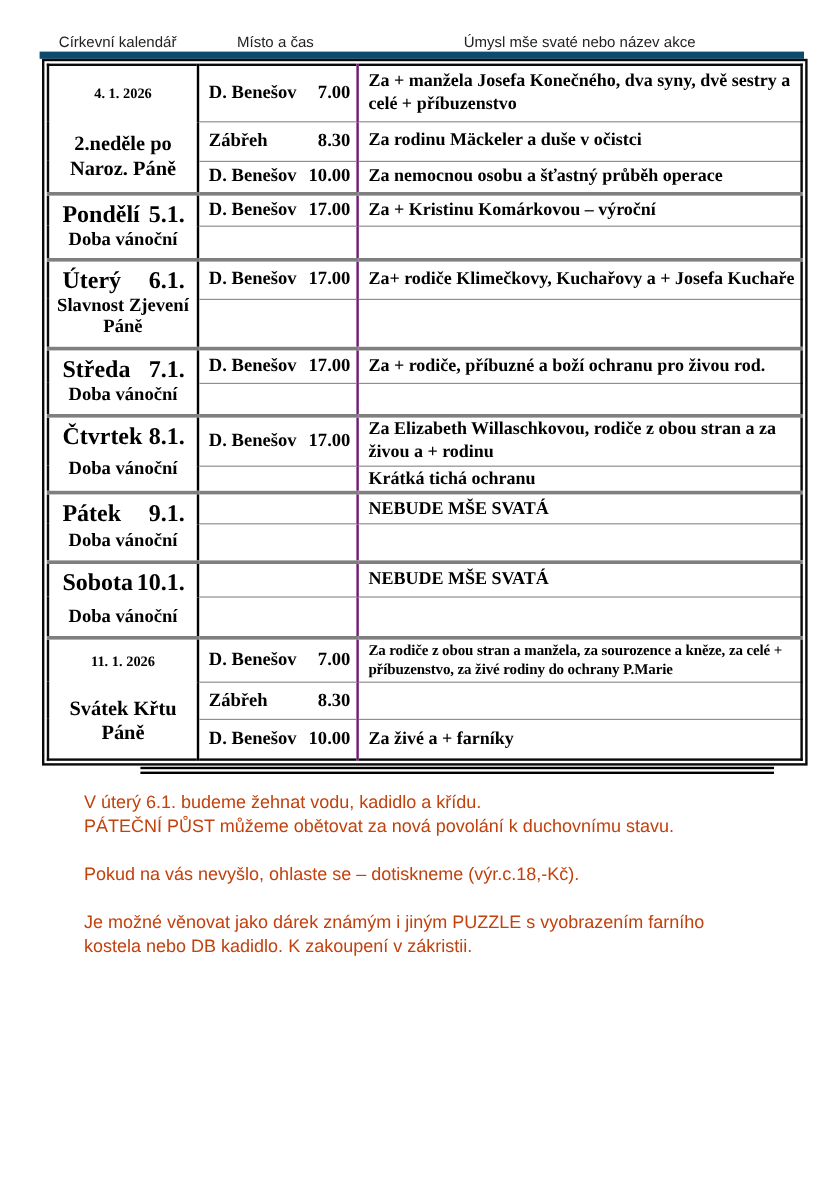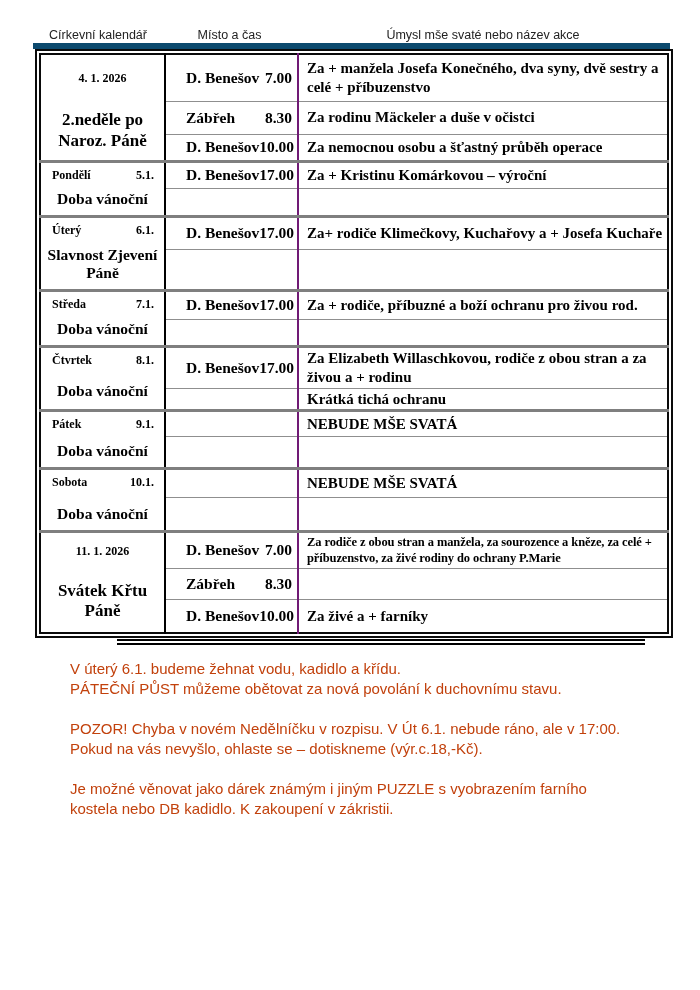--- a/index.html
+++ b/index.html
@@ -37,27 +37,27 @@
 
   .day-inner { display:flex; flex-direction:column; justify-content:space-between; }
   .date-big {
     display:flex; align-items:center; justify-content:center;
     font-size:12px; font-weight:bold;
   }
   .feast-wrap { flex:1; display:flex; align-items:center; justify-content:center; }
   .feast-sunday { font-size:17px; font-weight:bold; text-align:center; line-height:1.18; padding:0 6px; }
   .day-line {
     display:flex; justify-content:space-between; padding:5px 10px 0 11px;
-    font-size:12px; font-weight:bold;
+    font-size:20px; font-weight:bold;
   }
   .feast-week { text-align:center; font-size:15.5px; font-weight:bold; padding-bottom:7px; }
 
   .place-time {
     display:flex; justify-content:space-between; align-items:baseline;
-    padding:0 5px 0 20px; font-size:15.5px; font-weight:bold; white-space:nowrap;
+    padding:0 5px 0 8px; font-size:15.5px; font-weight:bold; white-space:nowrap;
   }
   .c3 { font-size:15px; font-weight:bold; line-height:1.22; padding:1px 3px 1px 8px; white-space:nowrap; overflow:hidden; }
   .c3.wrap { white-space:normal; }
   .c3.small { font-size:12.5px; line-height:1.28; white-space:normal; letter-spacing:-0.1px; }
 
   .shadow-line {
     margin:1px 0 0 117px; width:528px; height:2px;
     border-top:2px solid #000; border-bottom:2px solid #000;
   }
 
@@ -278,21 +278,20 @@
   </div>
 
   <div class="shadow-line"></div>
 
   <div class="notes">
       <div class="para">
         <div>V úterý 6.1. budeme žehnat vodu, kadidlo a křídu.</div>
         <div>PÁTEČNÍ PŮST můžeme obětovat za nová povolání k duchovnímu stavu.</div>
       </div>
       <div class="para">
-        <div>POZOR! Chyba v novém Nedělníčku v rozpisu. V Út 6.1. nebude ráno, ale v 17:00.</div>
         <div>Pokud na vás nevyšlo, ohlaste se – dotiskneme (výr.c.18,-Kč).</div>
       </div>
       <div class="para">
         <div>Je možné věnovat jako dárek známým i jiným PUZZLE s vyobrazením farního</div>
         <div>kostela nebo DB kadidlo. K zakoupení v zákristii.</div>
       </div>
     </div>
 </div>
 
 </body></html>

